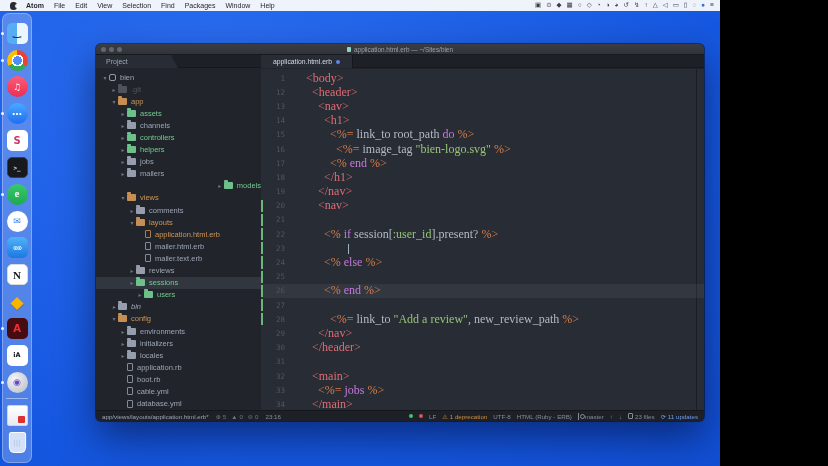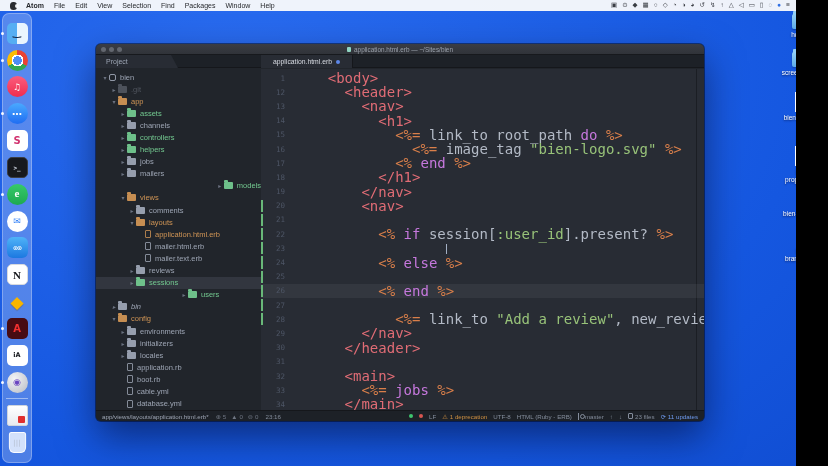--- a/index.html
+++ b/index.html
@@ -1,18 +1,18 @@
 <!DOCTYPE html>
 <html><head>
 <meta charset="utf-8">
 <style>
   * { margin:0; padding:0; box-sizing:border-box; }
   html,body { background:#000; }
   #screen{
-    position:relative; width:796px; height:466px; overflow:hidden;
+    position:relative; width:720px; height:466px; overflow:hidden;
     font-family:"Liberation Sans",sans-serif;
     background:radial-gradient(130% 150% at 30% 15%, #2a6cf0 0%, #1557e0 55%, #0d47c9 100%);
   }
   
   .menubar{position:absolute;top:0;left:0;right:0;height:11px;background:rgba(248,249,251,.96);
     display:flex;align-items:center;padding:0 6px;font-size:7px;color:#26282c;z-index:50;}
   .apple{width:7px;height:8px;background:#2a2c30;border-radius:45% 45% 48% 48%;margin:0 9px 0 4px;position:relative;flex:none;}
   .apple::before{content:"";position:absolute;right:-2px;top:2px;width:4px;height:4px;border-radius:50%;background:rgba(248,249,251,.96);}
   .mi{margin-right:10px;white-space:nowrap;cursor:default;}
   .mi.b{font-weight:bold;}
@@ -105,21 +105,21 @@
   .t-folder::before{content:"";position:absolute;top:-2px;left:0;width:4px;height:2px;background:currentColor;border-radius:1px 1px 0 0;}
   .t-file{width:6px;height:8px;border:1px solid currentColor;border-radius:1px;display:inline-block;margin-right:4px;flex:none;opacity:.8;}
   .t-root{width:7px;height:7px;border:1px solid currentColor;border-radius:2px;display:inline-block;margin-right:4px;flex:none;opacity:.9;}
   
   .editor{flex:1;background:#282c34;position:relative;overflow:hidden;padding-top:2px;
     font-family:"DejaVu Sans Mono",monospace;}
   .line{display:flex;align-items:center;height:14.2px;position:relative;}
   .line.hl{background:rgba(255,255,255,.055);}
   .line.gadd::before{content:"";position:absolute;left:0;top:1px;bottom:1px;width:2px;background:#69b879;}
   .gut{width:24px;text-align:right;color:#4d5565;font-size:7.5px;flex:none;}
-  .code{white-space:pre;font-size:14px;padding-left:9px;}
+  .code{white-space:pre;font-size:12px;padding-left:9px;font-family:Liberation Serif, serif;}
   .tk-t{color:#e06c75;} .tk-e{color:#d97f4a;} .tk-s{color:#98c379;} .tk-k{color:#c678dd;} .tk-p{color:#b3bac6;}
   .cursor{display:inline-block;width:1px;height:10px;background:#a3b0c4;vertical-align:middle;}
   .scroll-track{position:absolute;right:7px;top:0;bottom:0;width:1px;background:#1b1e24;}
   
   .statusbar{position:absolute;bottom:0;left:0;right:0;height:11px;background:#1d2127;border-top:1px solid #15171b;
     display:flex;align-items:center;font-size:6.2px;color:#848d9c;padding:0 6px;gap:7px;white-space:nowrap;}
   .sb-path{color:#9da5b4;}
   .sb-diags{display:flex;gap:5px;align-items:center;color:#6f7683;}
   .sb-right{margin-left:auto;display:flex;gap:6px;align-items:center;}
   .sdot{width:4px;height:4px;border-radius:50%;display:inline-block;}
@@ -360,21 +360,21 @@
           <div class="trow st-plain" style="padding-left: 32px;">
             <span class="t-chev">▸</span>
             <span class="t-folder"></span>
             <span>reviews</span>
           </div>
           <div class="trow st-added sel" style="padding-left: 32px;">
             <span class="t-chev">▸</span>
             <span class="t-folder"></span>
             <span>sessions</span>
           </div>
-          <div class="trow st-added" style="padding-left: 40px; margin-left: 44px;">
+          <div class="trow st-added" style="padding-left: 40px;">
             <span class="t-chev">▸</span>
             <span class="t-folder"></span>
             <span>users</span>
           </div>
           <div class="trow st-plain" style="padding-left: 14px; font-style: italic;">
             <span class="t-chev">▸</span>
             <span class="t-folder"></span>
             <span>bin</span>
           </div>
           <div class="trow st-modified" style="padding-left: 14px;">

